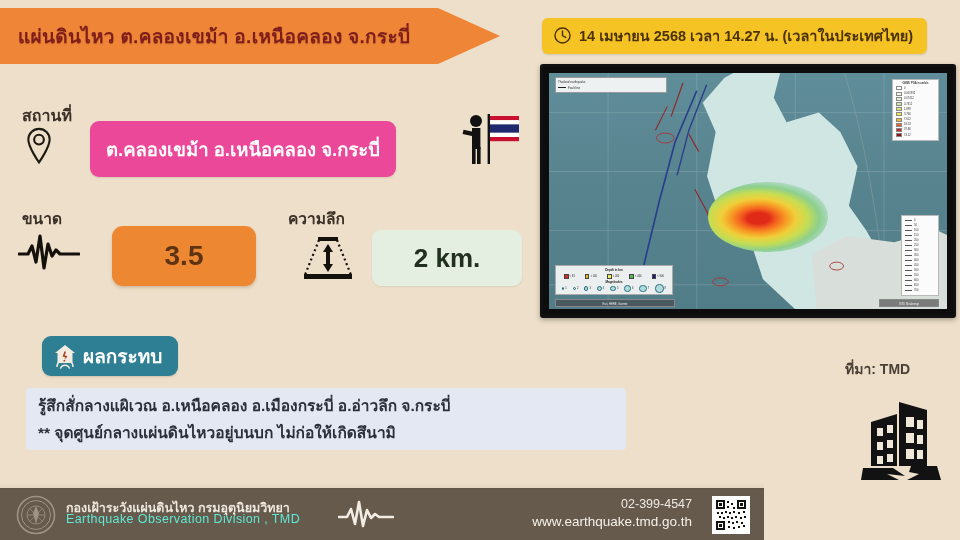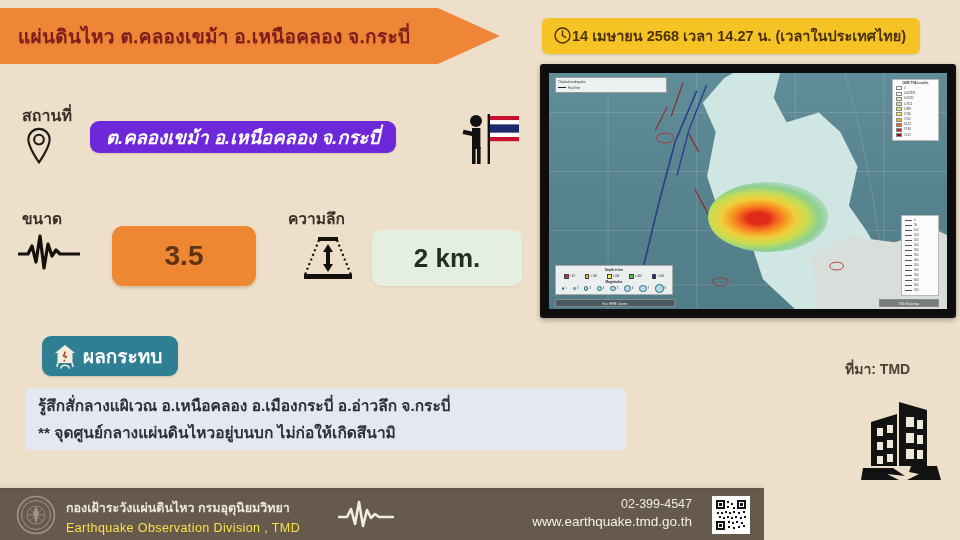--- a/index.html
+++ b/index.html
@@ -21,38 +21,37 @@
   .header-banner .htxt{
     color:#7f1d1d; font-size:19px; font-weight:700; letter-spacing:.3px;
     padding-left:18px; white-space:nowrap;
     text-shadow:0 1px 1px rgba(120,60,10,.25);
   }
 
   
   .date-badge{
     position:absolute; left:542px; top:18px; height:36px;
     background:#f6c325; border-radius:6px;
-    display:flex; align-items:center; gap:0; padding:0 14px 1px 11px;
+    display:flex; align-items:center; gap:7px; padding:0 14px 1px 11px;
     box-shadow:0 1px 2px rgba(0,0,0,.12);
   }
   .date-badge .dtxt{ font-size:14.5px; color:#4a3206; font-weight:700; white-space:nowrap; }
   .clock-ico{ width:19px; height:19px; flex:0 0 19px; }
 
   
   .loc-label{
     position:absolute; left:22px; top:103px;
     font-size:16px; color:#3a3027; font-weight:600;
   }
   .pin-ico{ position:absolute; left:22px; top:126px; width:34px; height:40px; }
   .loc-pill{
-    position:absolute; left:90px; top:121px; height:32px;
-    background:#6d28d9; border-radius:9px;
+    position:absolute; left:90px; top:121px; height:56px;
+    background:#ec4899; border-radius:9px;
     display:flex; align-items:center; padding:0 16px;
     box-shadow:0 1px 2px rgba(0,0,0,.10);
-    font-style:italic;
   }
   .loc-pill .ltxt{ color:#ffffff; font-size:18.5px; font-weight:700; white-space:nowrap; }
   .flagman{ position:absolute; left:461px; top:110px; width:62px; height:58px; }
 
   
   .mag-label{ position:absolute; left:22px; top:206px; font-size:15.5px; color:#3a3027; font-weight:600; }
   .seis-ico{ position:absolute; left:18px; top:232px; width:62px; height:40px; }
   .mag-box{
     position:absolute; left:112px; top:226px; width:144px; height:60px;
     background:#ee8731; border-radius:11px;
@@ -175,21 +174,21 @@
   .footer{
     position:absolute; left:0; bottom:0; width:764px; height:52px;
     background:#665a4d;
   }
   .footer::before{
     content:""; position:absolute; left:0; top:-6px; width:100%; height:8px;
     background:linear-gradient(180deg,rgba(0,0,0,0),rgba(0,0,0,.05));
   }
   .seal{ position:absolute; left:16px; top:7px; width:40px; height:40px; }
   .foot-th{ position:absolute; left:66px; top:10px; font-size:12.5px; color:#efe8dd; font-weight:600; }
-  .foot-en{ position:absolute; left:66px; top:33px; font-size:12.5px; color:#fde047; letter-spacing:.4px; }
+  .foot-en{ position:absolute; left:66px; top:24px; font-size:12.5px; color:#5eead4; letter-spacing:.4px; }
   .foot-wave{ position:absolute; left:338px; top:12px; width:56px; height:28px; }
   .foot-phone{ position:absolute; right:72px; top:9px; font-size:12.5px; color:#f0eae0; text-align:right; width:230px; }
   .foot-web{ position:absolute; right:72px; top:26px; font-size:13.5px; color:#f6f1e8; text-align:right; width:230px; }
   .qr{ position:absolute; right:14px; top:8px; width:38px; height:38px; background:#fff; padding:2px; }
   .notch{
     position:absolute; right:120px; bottom:52px; width:54px; height:12px;
     background:#eddfc9; clip-path:polygon(0 100%,50% 0,100% 100%);
   }
 </style>
 </head>

